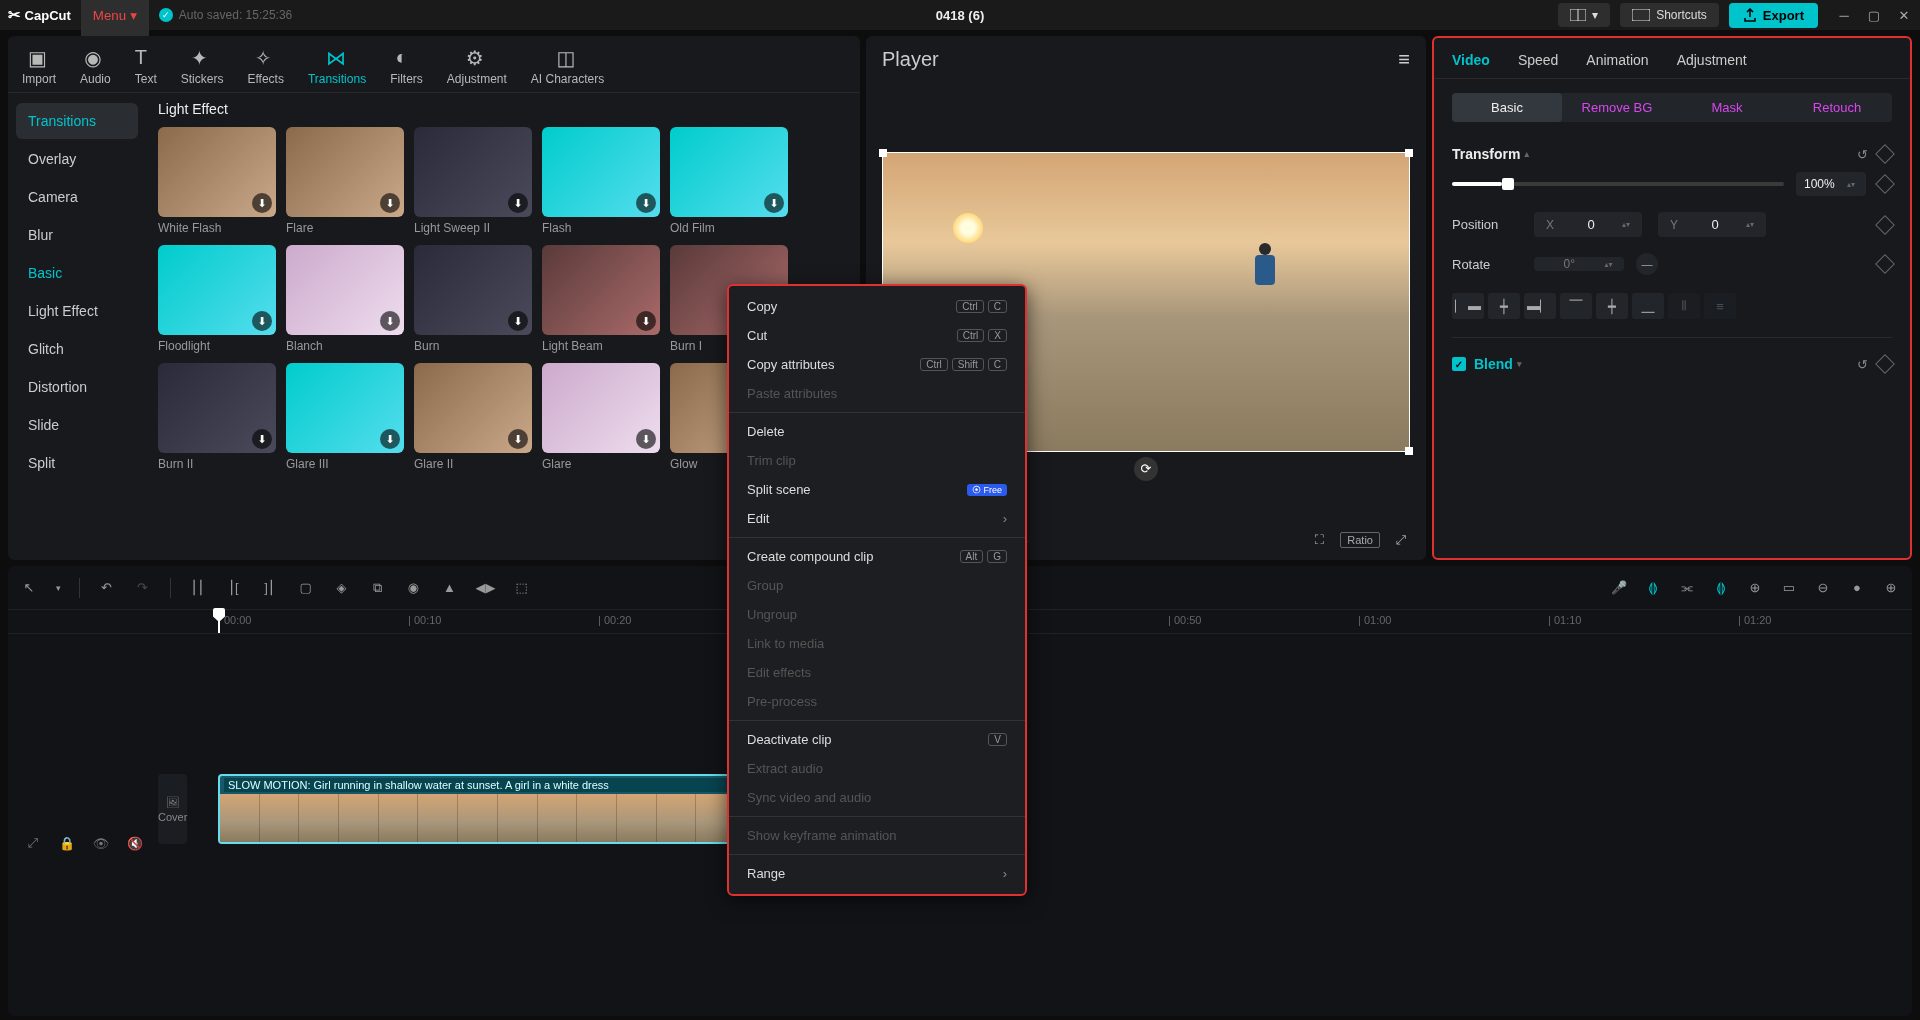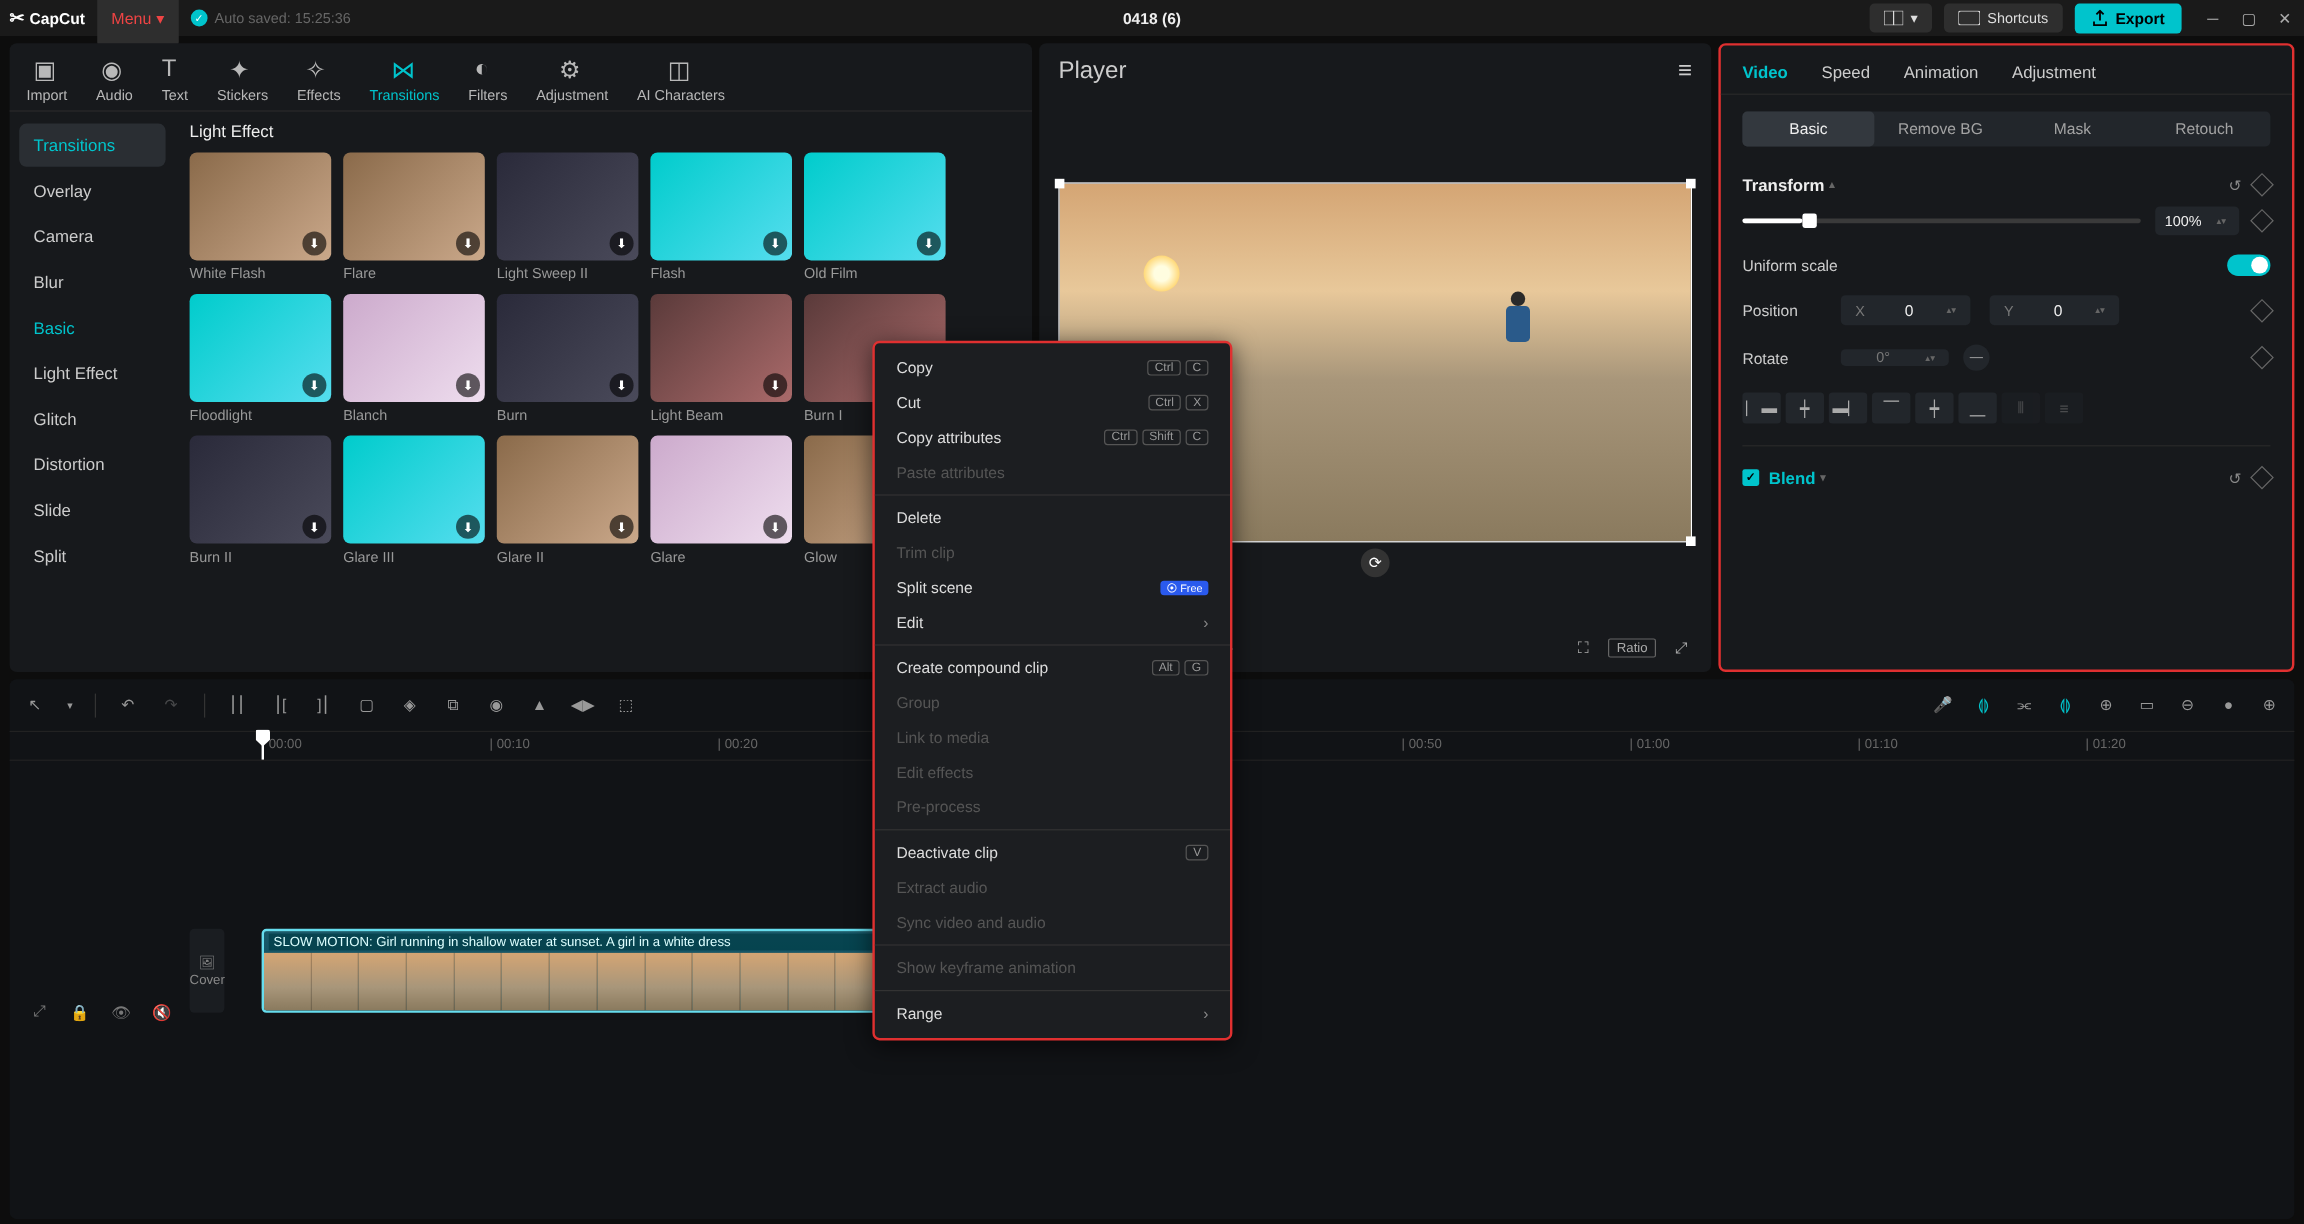--- a/index.html
+++ b/index.html
@@ -59,21 +59,21 @@
 .player-controls { height: 40px; display: flex; align-items: center; padding: 0 16px; gap: 14px; color: #aaa; }
 .pc-right { margin-left: auto; display: flex; gap: 12px; align-items: center; }
 .ratio-box { border: 1px solid #666; padding: 1px 6px; font-size: 11px; border-radius: 2px; }
 
 
 .inspector { width: 480px; background: #17191c; margin: 6px 8px 0 0; border-radius: 6px; padding: 0; position: relative; border: 2px solid #e03030; }
 .insp-tabs { display: flex; gap: 28px; padding: 14px 18px 10px; border-bottom: 1px solid #2a2a2a; }
 .insp-tab { color: #ccc; font-size: 14px; cursor: pointer; }
 .insp-tab.active { color: #00c4cc; font-weight: 600; }
 .insp-subtabs { display: flex; margin: 14px 18px; background: #22262b; border-radius: 4px; }
-.insp-subtab { flex: 1; text-align: center; padding: 7px 0; color: #a3a3a3; font-size: 13px; cursor: pointer; }
+.insp-subtab { flex: 1; text-align: center; padding: 7px 0; color: #d946ef; font-size: 13px; cursor: pointer; }
 .insp-subtab.active { background: #33383e; color: #eee; border-radius: 4px; }
 .insp-body { padding: 0 18px; }
 .sect-head { display: flex; align-items: center; justify-content: space-between; padding: 10px 0; }
 .sect-title { color: #eee; font-weight: 600; font-size: 14px; display: flex; align-items: center; gap: 4px; }
 .sect-icons { display: flex; gap: 10px; color: #888; }
 .prop-row { display: flex; align-items: center; padding: 8px 0; gap: 12px; }
 .prop-label { width: 70px; color: #ccc; font-size: 13px; }
 .slider { flex: 1; height: 4px; background: #3a3a3a; position: relative; border-radius: 2px; }
 .slider-fill { position: absolute; left: 0; top: 0; bottom: 0; width: 15%; background: #fff; border-radius: 2px; }
 .slider-thumb { position: absolute; left: 15%; top: -4px; width: 12px; height: 12px; background: #fff; border-radius: 2px; }
@@ -383,24 +383,20 @@
           <div class="slider-fill"></div>
             <div class="slider-thumb"></div>
         </div>
         <div class="num-input">
           <span>100%</span>
           <span class="stepper">▴▾</span>
         </div>
         <span class="kf-icon"></span>
       </div>
 
-      <div class="prop-row">
-        <div class="prop-label" style="width:auto">Uniform scale</div>
-        <div class="toggle"></div>
-      </div>
 
       <div class="prop-row">
         <div class="prop-label">Position</div>
         <div class="pos-inputs">
           <div class="pos-field">
             <span>X</span>
             <span class="pos-val">0</span>
             <span class="stepper">▴▾</span>
           </div>
           <div class="pos-field">
@@ -577,20 +573,23 @@
       <span>Create compound clip</span>
       <span class="ctx-short">
         <span class="key">Alt</span>
         <span class="key">G</span>
       </span>
     </div>
     <div class="ctx-item dis">
       <span>Group</span>
     </div>
     <div class="ctx-item dis">
+      <span>Ungroup</span>
+    </div>
+    <div class="ctx-item dis">
       <span>Link to media</span>
     </div>
     <div class="ctx-item dis">
       <span>Edit effects</span>
     </div>
     <div class="ctx-item dis">
       <span>Pre-process</span>
     </div>
     <div class="ctx-sep"></div>
     <div class="ctx-item">

